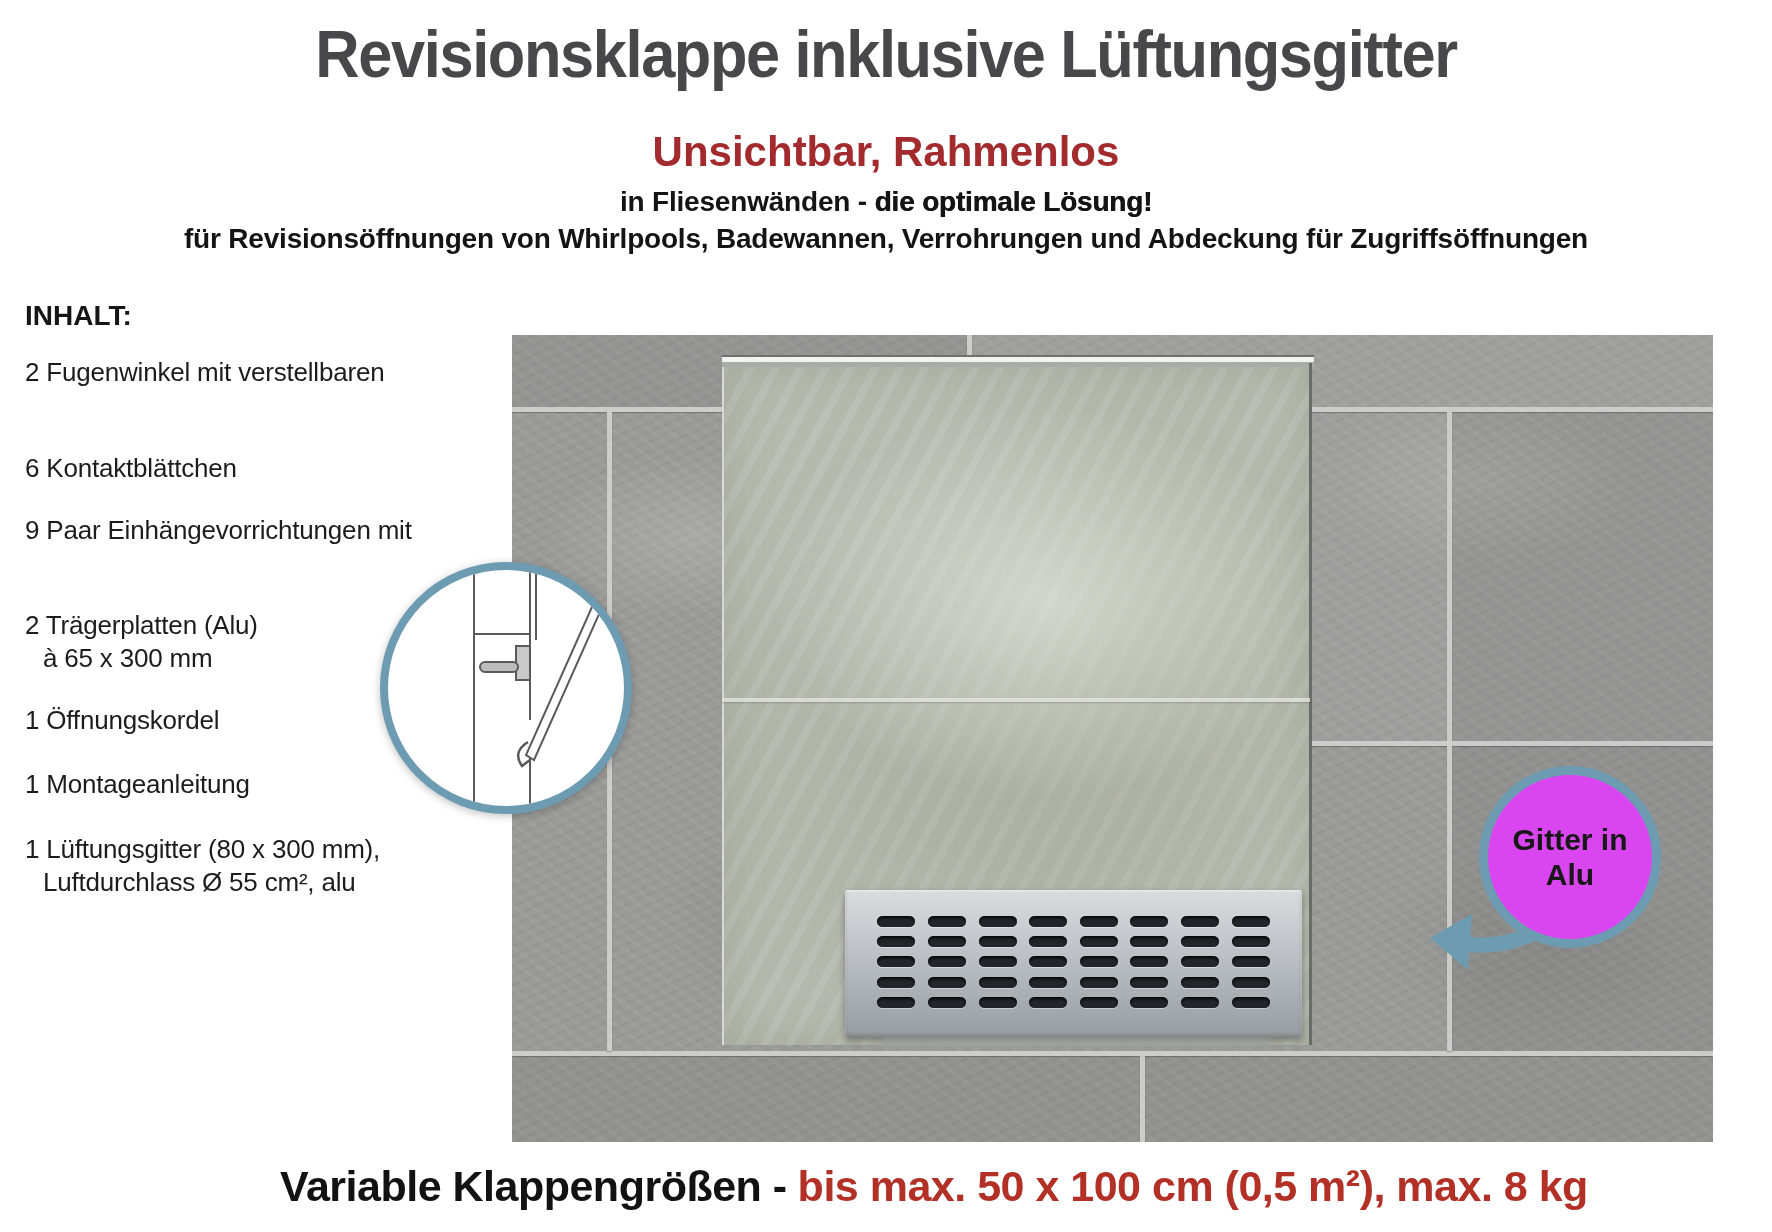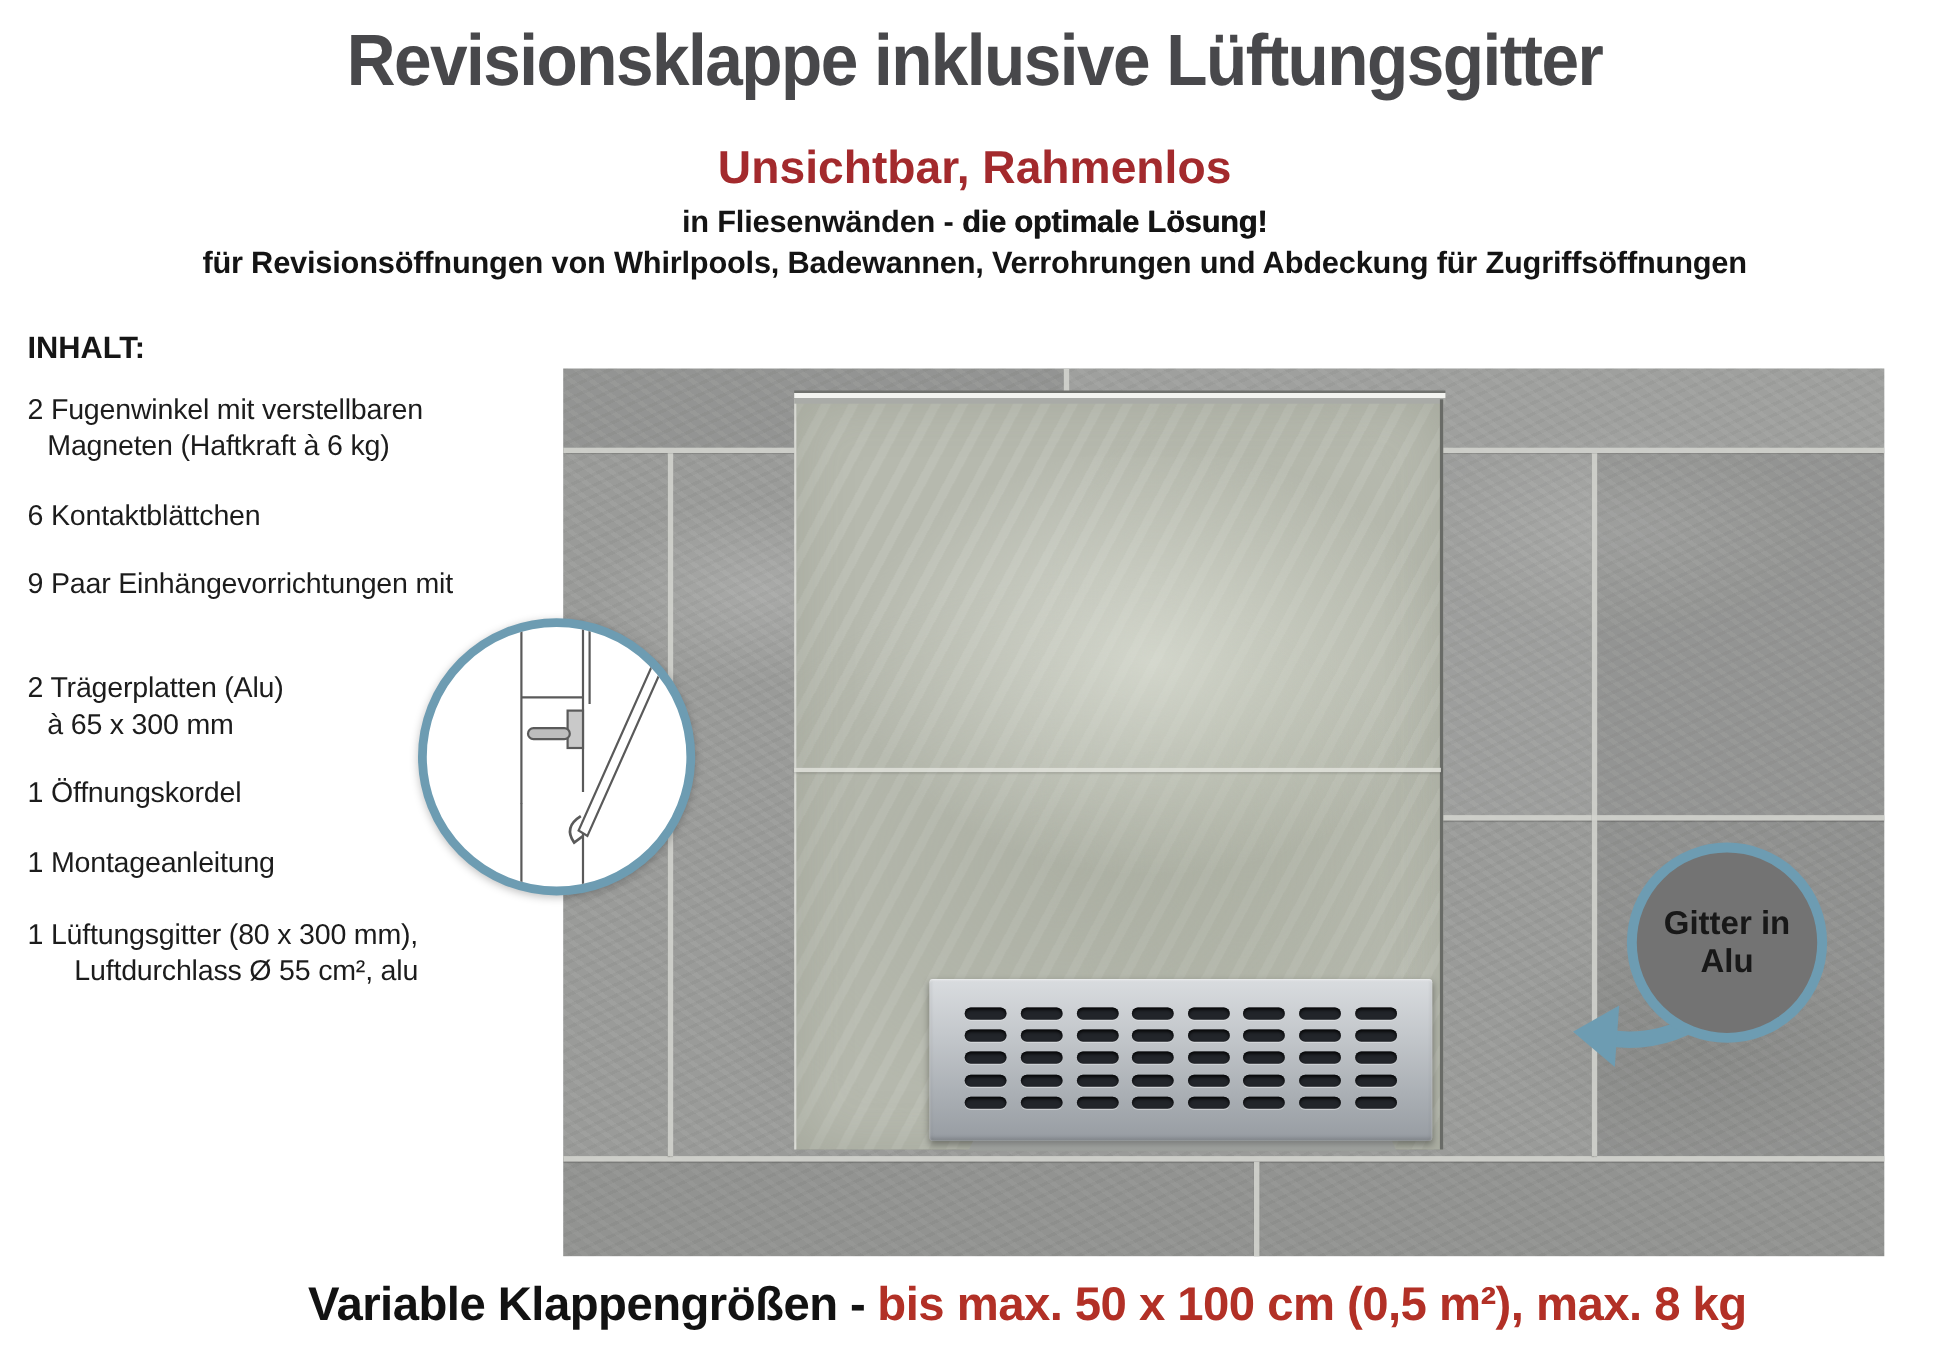--- a/index.html
+++ b/index.html
@@ -28,21 +28,21 @@
   .desc-strong{text-shadow:.5px 0 0 currentColor;}
   
   .inhalt-heading{
     position:absolute;left:25px;top:300px;
     font-size:28px;font-weight:700;color:#161616;
   }
   .citem{position:absolute;left:25px;font-size:26px;line-height:33px;color:#1c1c1c;letter-spacing:-0.2px;}
   .citem .l2{padding-left:18px;}
   .citem .l2:empty{display:none;}
   .ci-0{top:356px;} .ci-1{top:452px;} .ci-2{top:514px;}
-  .ci-3{top:609px;} .ci-4{top:704px;} .ci-5{top:768px;text-align:right;} .ci-6{top:833px;text-align:right;}
+  .ci-3{top:609px;} .ci-4{top:704px;} .ci-5{top:768px;text-align:right;} .ci-6{top:833px;}
   
   .photo{
     position:absolute;left:512px;top:335px;width:1201px;height:807px;overflow:hidden;
     background-color:#9a9b99;
     background-image:
       radial-gradient(ellipse 260px 140px at 15% 25%, rgba(255,255,255,.15), transparent 60%),
       radial-gradient(ellipse 300px 160px at 80% 18%, rgba(255,255,255,.11), transparent 60%),
       radial-gradient(ellipse 340px 200px at 30% 72%, rgba(70,72,68,.13), transparent 65%),
       radial-gradient(ellipse 280px 160px at 86% 76%, rgba(70,72,68,.11), transparent 65%),
       repeating-linear-gradient(37deg, rgba(255,255,255,.05) 0 4px, transparent 4px 11px),
@@ -103,21 +103,21 @@
   }
   
   .detail-circle{
     position:absolute;left:380px;top:562px;width:236px;height:236px;z-index:8;
     background:#ffffff;border:8px solid #6d9cb2;border-radius:50%;
     box-shadow:0 2px 8px rgba(0,0,0,.25);overflow:hidden;
   }
   
   .bubble{
     position:absolute;left:1479px;top:766px;width:164px;height:164px;z-index:8;
-    background:#737373;border:9px solid #6d9cb2;border-radius:50%;
+    background:#d946ef;border:9px solid #6d9cb2;border-radius:50%;
     display:flex;flex-direction:column;justify-content:center;align-items:center;
     font-size:30px;line-height:35px;font-weight:700;color:#181818;text-align:center;
   }
   .callout-arrow{position:absolute;left:1428px;top:888px;z-index:7;}
   
   .footer{
     position:absolute;top:1162px;left:0;width:100%;
     text-align:center;font-size:43px;font-weight:700;letter-spacing:-0.5px;white-space:nowrap;margin-left:48px;
   }
   .footer .black{color:#121212;}
@@ -130,21 +130,20 @@
 <div class="subtitle">Unsichtbar, Rahmenlos</div>
 <div class="description">
   <div><span>in Fliesenwänden - </span><span class="desc-strong">die optimale Lösung!</span></div>
   <div>für Revisionsöffnungen von Whirlpools, Badewannen, Verrohrungen und Abdeckung für Zugriffsöffnungen</div>
 </div>
 
 <div class="inhalt-heading">INHALT:</div>
 
 <div class="citem ci-0">
   <div class="l1">2 Fugenwinkel mit verstellbaren</div>
-  <div class="l2">Magneten (Haftkraft à 6 kg)</div>
 </div>
 <div class="citem ci-1">
   <div class="l1">6 Kontaktblättchen</div>
 
 </div>
 <div class="citem ci-2">
   <div class="l1">9 Paar Einhängevorrichtungen mit</div>
 </div>
 <div class="citem ci-3">
   <div class="l1">2 Trägerplatten (Alu)</div>

